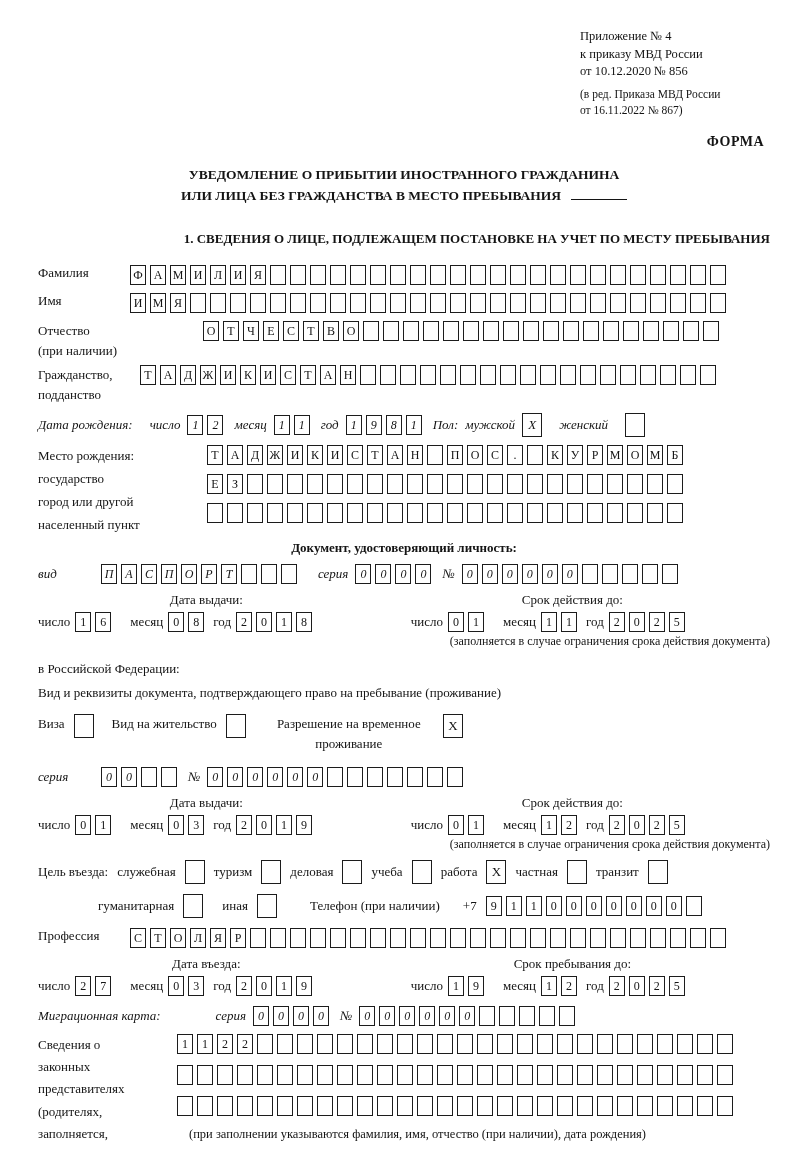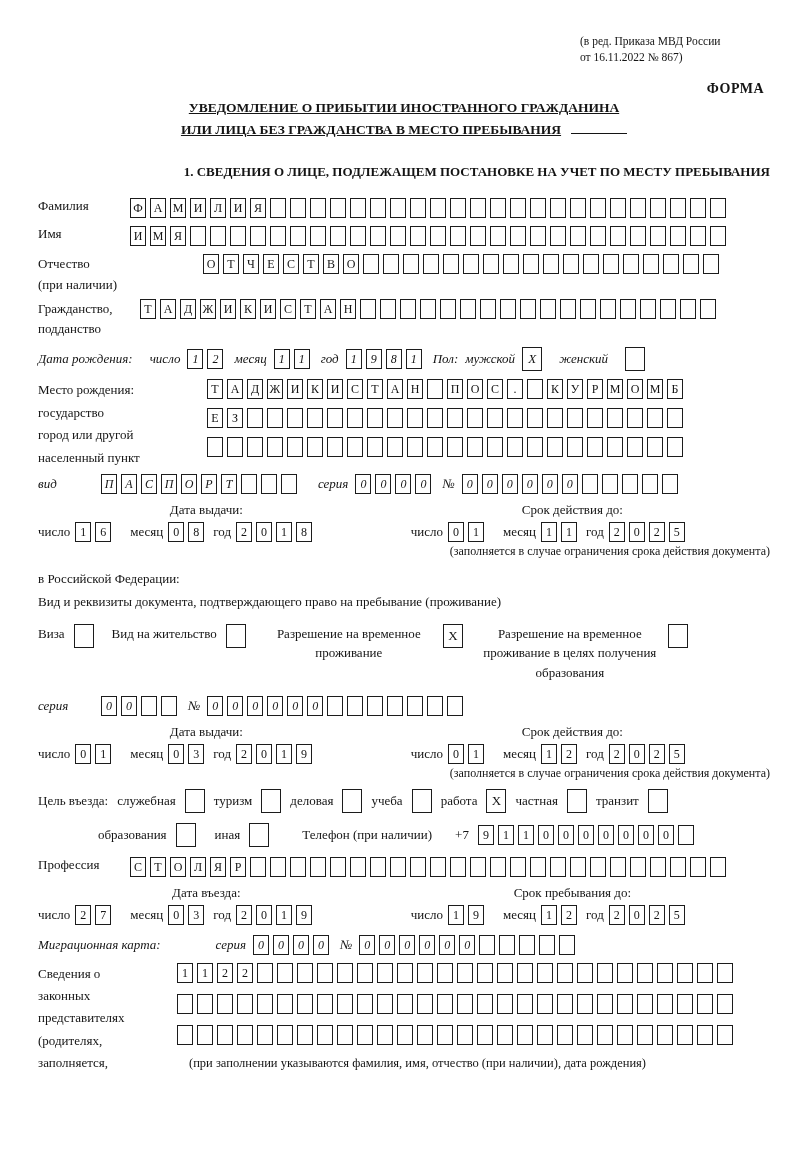--- a/index.html
+++ b/index.html
@@ -8,21 +8,21 @@
     background:#fff;color:#141414;
     font-family:"Liberation Serif","DejaVu Serif",serif;
     font-size:13px;
     padding:28px 30px 30px 38px;
     position:relative;
   }
   
   .appendix{margin-left:auto;width:190px;font-size:12.5px;line-height:1.4;}
   .edition{margin-left:auto;width:190px;font-size:11.5px;line-height:1.4;margin-top:5px;}
   .form-label{text-align:right;font-weight:bold;font-size:14px;letter-spacing:.5px;margin-top:16px;padding-right:6px;}
-  .title{ text-align:center;font-weight:bold;font-size:13.5px;line-height:1.6;text-decoration:underline;}
+  .title{ text-align:center;font-weight:bold;font-size:13.5px;line-height:1.6;margin-top:14px;}
   .title-underline{display:inline-block;width:56px;border-bottom:1.6px solid #141414;height:12px;margin-left:10px;}
   .sec-heading{text-align:right;font-weight:bold;font-size:13px;margin-top:24px;margin-bottom:18px;}
   
   .grid{display:inline-flex;flex-wrap:nowrap;}
   .cell{
     width:14px;height:18px;border:1.5px solid #1c1c1c;margin-right:4px;
     display:inline-block;text-align:center;font-size:12px;line-height:18px;flex:none;background:#fff;
   }
   .checkbox{
     width:18px;height:22px;border:1.6px solid #1c1c1c;display:inline-block;
@@ -54,20 +54,25 @@
   .rep{display:flex;align-items:flex-start;margin-top:4px;}
   .rep-labels{width:139px;line-height:1.7;flex:none;}
   .rep-rows .grid{margin-bottom:11px;display:flex;}
   .rep-note{font-size:12.5px;margin-left:150px;margin-top:2px;}
 </style>
 </head>
 <body>
 
 <div class="page">
 
+  <div class="appendix">
+    <div>Приложение № 4</div>
+    <div>к приказу МВД России</div>
+    <div>от 10.12.2020 № 856</div>
+  </div>
   <div class="edition">
     <div>(в ред. Приказа МВД России</div>
     <div>от 16.11.2022 № 867)</div>
   </div>
 
   <div class="form-label">ФОРМА</div>
 
   <div class="title">
     <div>УВЕДОМЛЕНИЕ О ПРИБЫТИИ ИНОСТРАННОГО ГРАЖДАНИНА</div>
     <div><span>ИЛИ ЛИЦА БЕЗ ГРАЖДАНСТВА В МЕСТО ПРЕБЫВАНИЯ</span><span class="title-underline"></span></div>
@@ -328,20 +333,21 @@
           <span class="cell"></span>
           <span class="cell"></span>
           <span class="cell"></span>
           <span class="cell"></span>
           <span class="cell"></span>
           <span class="cell"></span>
         </span>
     </div>
   </div>
 
+  <div class="doc-heading">Документ, удостоверяющий личность:</div>
   <div class="inline-fields">
     <span style="width:56px;">вид</span>
     <span class="grid">
         <span class="cell">П</span>
         <span class="cell">А</span>
         <span class="cell">С</span>
         <span class="cell">П</span>
         <span class="cell">О</span>
         <span class="cell">Р</span>
         <span class="cell">Т</span>
@@ -429,24 +435,20 @@
       <span class="opt-label">Виза</span>
       <span class="checkbox"></span>
     </div>
     <div class="opt">
       <span class="opt-label">Вид на жительство</span>
       <span class="checkbox"></span>
     </div>
     <div class="opt">
       <span class="opt-label wrap170">Разрешение на временное проживание</span>
       <span class="checkbox">X</span>
-    </div>
-    <div class="opt">
-      <span class="opt-label wrap178">Разрешение на временное проживание в целях получения образования</span>
-      <span class="checkbox"></span>
     </div>
   </div>
 
   <div class="inline-fields">
     <span style="width:56px;">серия</span>
     <span class="grid">
         <span class="cell">0</span>
         <span class="cell">0</span>
         <span class="cell"></span>
         <span class="cell"></span>
@@ -528,21 +530,21 @@
     <span>учеба</span>
     <span class="checkbox"></span>
     <span>работа</span>
     <span class="checkbox">X</span>
     <span>частная</span>
     <span class="checkbox"></span>
     <span>транзит</span>
     <span class="checkbox"></span>
   </div>
   <div class="purpose-row indent60">
-    <span>образования</span>
+    <span>гуманитарная</span>
     <span class="checkbox"></span>
     <span class="gap-l">иная</span>
     <span class="checkbox"></span>
     <span class="gap-l" style="margin-left:24px;">Телефон (при наличии)</span>
     <span style="margin-left:14px;">+7</span>
     <span class="grid">
         <span class="cell">9</span>
         <span class="cell">1</span>
         <span class="cell">1</span>
         <span class="cell">0</span>

